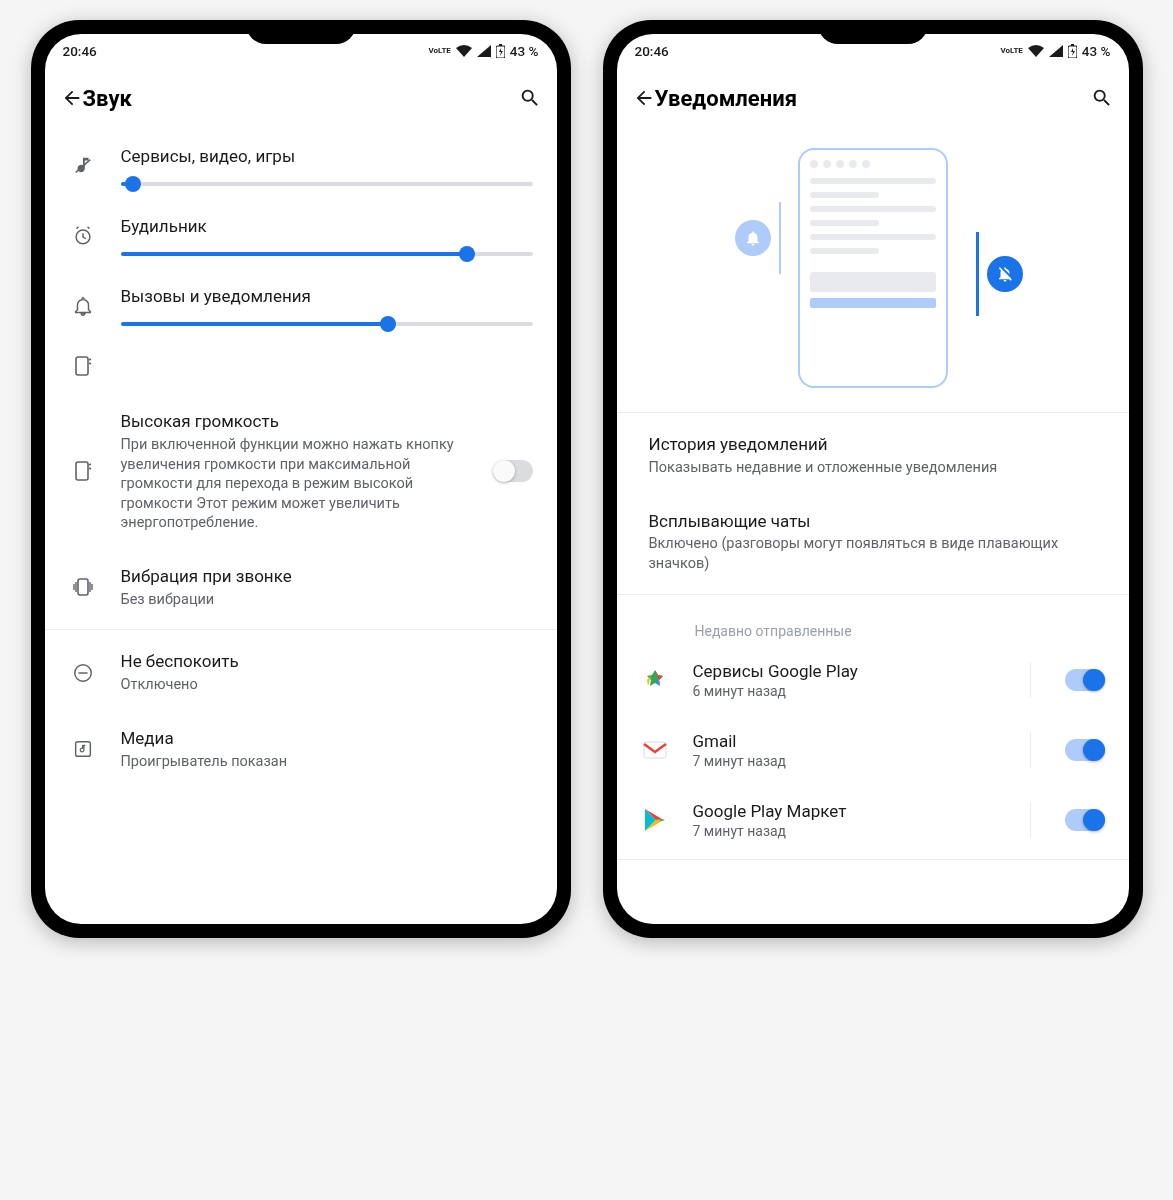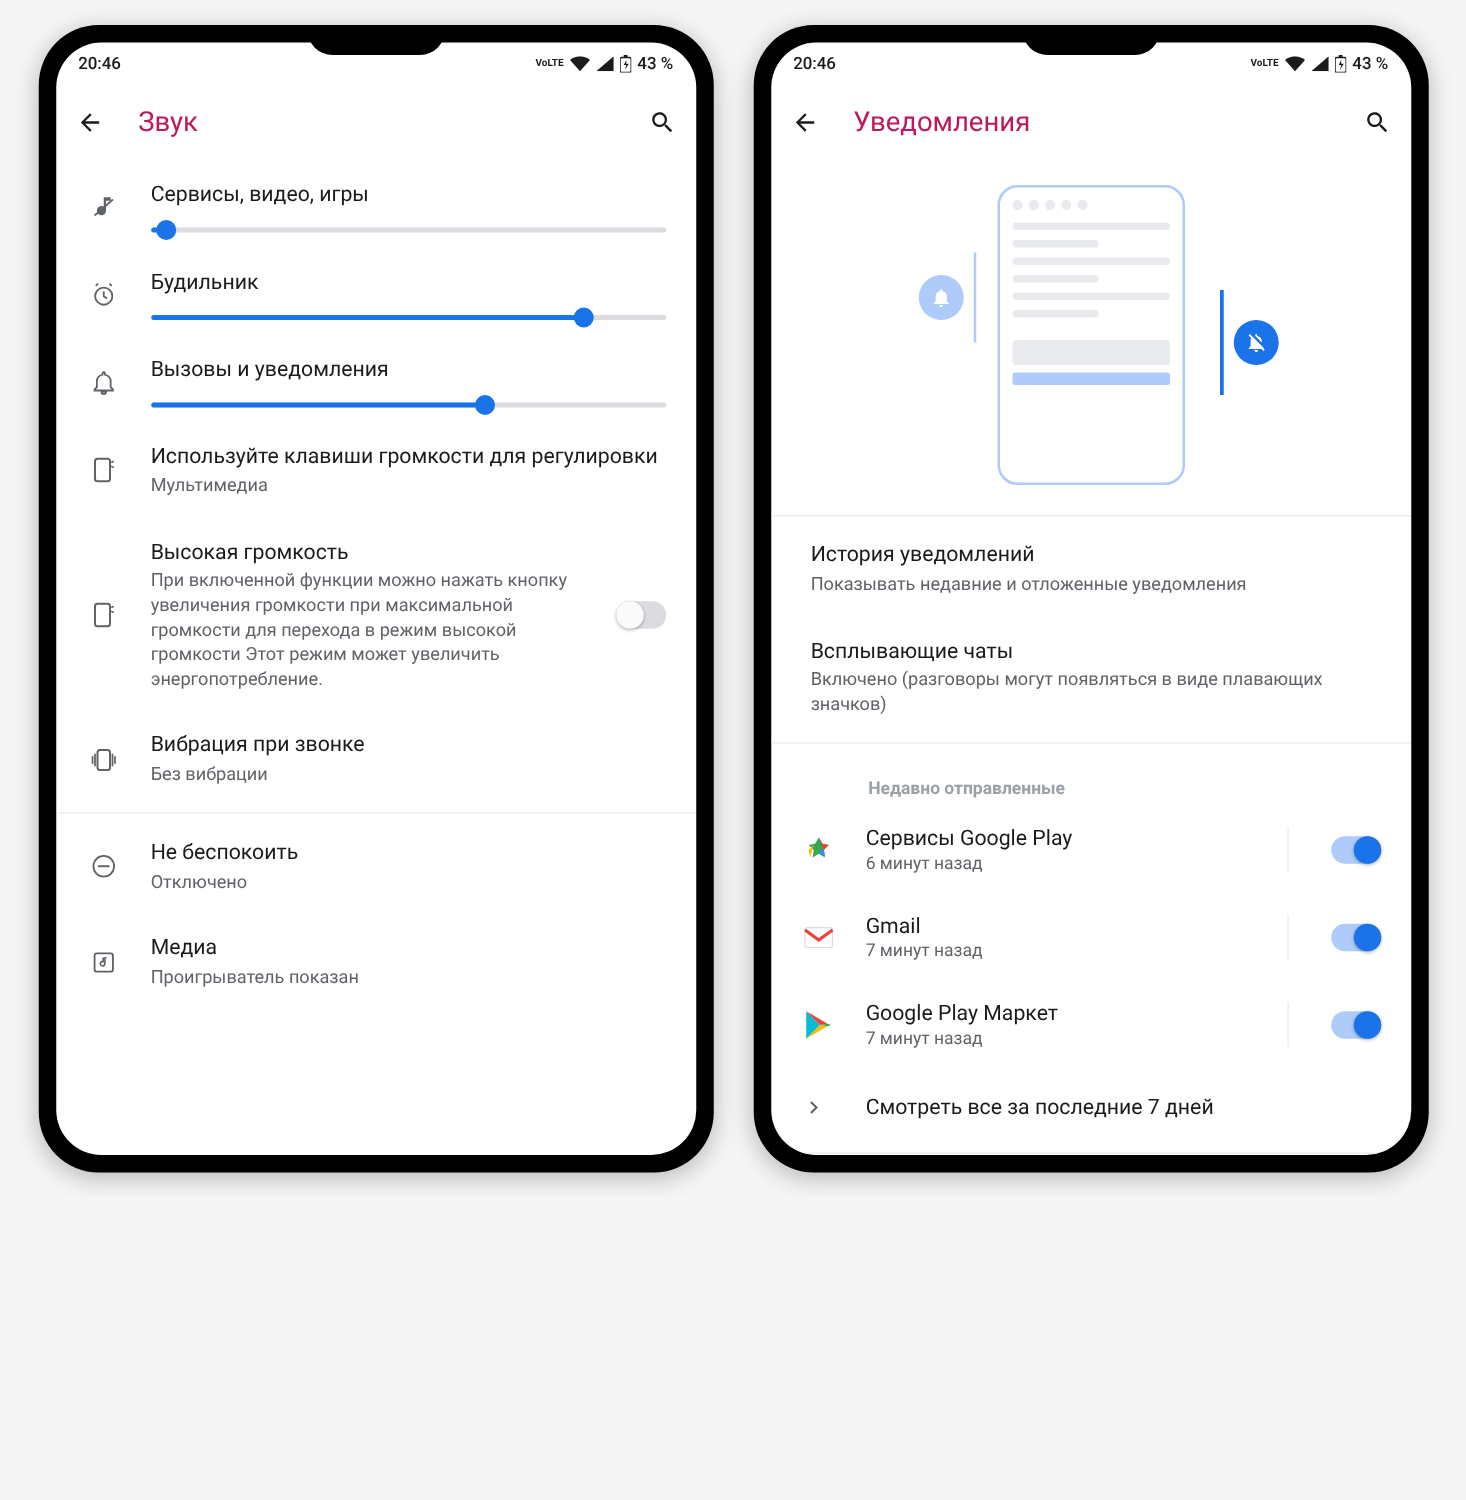--- a/index.html
+++ b/index.html
@@ -49,21 +49,21 @@
     font-weight: 500;
     color: #1b1b1b;
   }
   .sb-icons { display: flex; gap: 5px; align-items: center; }
   .topbar {
     height: 60px;
     display: flex;
     align-items: center;
     padding: 0 16px;
   }
-  .topbar h1 { font-size: 22px; font-weight: 400; margin-left: 28px; color: #be185d; }
+  .topbar h1 { font-size: 22px; font-weight: 700; color: #000000; }
   .content { padding: 0; height: calc(100% - 94px); overflow: hidden; }
   .slider-row {
     display: flex;
     align-items: center;
     padding: 18px 24px 12px 24px;
     gap: 24px;
   }
   .slider-icon { width: 28px; display: flex; justify-content: center; color: #5f6368; }
   .slider-content { flex: 1; }
   .slider-label { font-size: 17px; color: #1b1b1b; margin-bottom: 16px; }
@@ -151,21 +151,21 @@
     align-items: center;
     justify-content: center;
     position: absolute;
     color: #fff;
   }
   .illus-btn.left { left: 118px; top: 92px; }
   .illus-btn.right { right: 106px; top: 128px; background: #1a73e8; }
   .illus-line { width: 2.5px; position: absolute; background: #aecbfa; }
   .illus-line.left { left: 162px; top: 74px; height: 72px; }
   .illus-line.right { right: 150px; top: 104px; height: 84px; background: #1a73e8; }
-  .cat-header { font-size: 14px; color: #9aa0a6; padding: 24px 24px 6px 78px; font-weight: bold; }
+  .cat-header { font-size: 14px; color: #9aa0a6; padding: 24px 24px 6px 78px; }
   .app-row { display: flex; align-items: center; padding: 16px 24px; gap: 24px; }
   .app-icon { width: 28px; height: 28px; display: flex; align-items: center; justify-content: center; }
   .app-body { flex: 1; }
   .app-name { font-size: 17px; color: #1b1b1b; }
   .app-time { font-size: 14px; color: #5f6368; margin-top: 2px; }
   .app-toggle-sep { width: 1px; height: 36px; background: #e8eaed; margin: 0 10px; }
   .see-all-row {
     display: flex; align-items: center; padding: 20px 24px; gap: 24px;
   }
   .chev { color: #5f6368; width: 28px; text-align: center; }
@@ -256,24 +256,20 @@
     </div>
         </div>
 
       <div class="setting-row">
         <span class="setting-icon">
           <svg width="24" height="24" viewBox="0 0 24 24">
               <rect x="5" y="3" width="12" height="18" rx="2" fill="none" stroke="#5f6368" stroke-width="1.6"></rect>
               <path d="M18 6 L20 5 M18 9 L20 10" stroke="#5f6368" stroke-width="1.4"></path>
             </svg>
         </span>
-        <div class="setting-body">
-          <div class="setting-title">Используйте клавиши громкости для регулировки</div>
-          <div class="setting-sub">Мультимедиа</div>
-        </div>
       </div>
 
       <div class="setting-row">
         <span class="setting-icon">
           <svg width="24" height="24" viewBox="0 0 24 24">
               <rect x="5" y="3" width="12" height="18" rx="2" fill="none" stroke="#5f6368" stroke-width="1.6"></rect>
               <path d="M18 6 L20 5 M18 9 L20 10" stroke="#5f6368" stroke-width="1.4"></path>
             </svg>
         </span>
         <div class="setting-body">
@@ -456,24 +452,16 @@
         <div class="app-name">Google Play Маркет</div>
         <div class="app-time">7 минут назад</div>
       </div>
       <div class="app-toggle-sep"></div>
       <div class="toggle on">
               <div class="toggle-thumb"></div>
             </div>
     </div>
         </div>
 
-      <div class="see-all-row">
-        <span class="chev">
-          <svg width="20" height="20" viewBox="0 0 24 24">
-              <path d="M8.6 16.6L13.2 12 8.6 7.4 10 6l6 6-6 6z" fill="#5f6368"></path>
-            </svg>
-        </span>
-        <span class="setting-title">Смотреть все за последние 7 дней</span>
-      </div>
       <div class="divider"></div>
     </div>
   </div>
 </div>
 
 </body></html>

